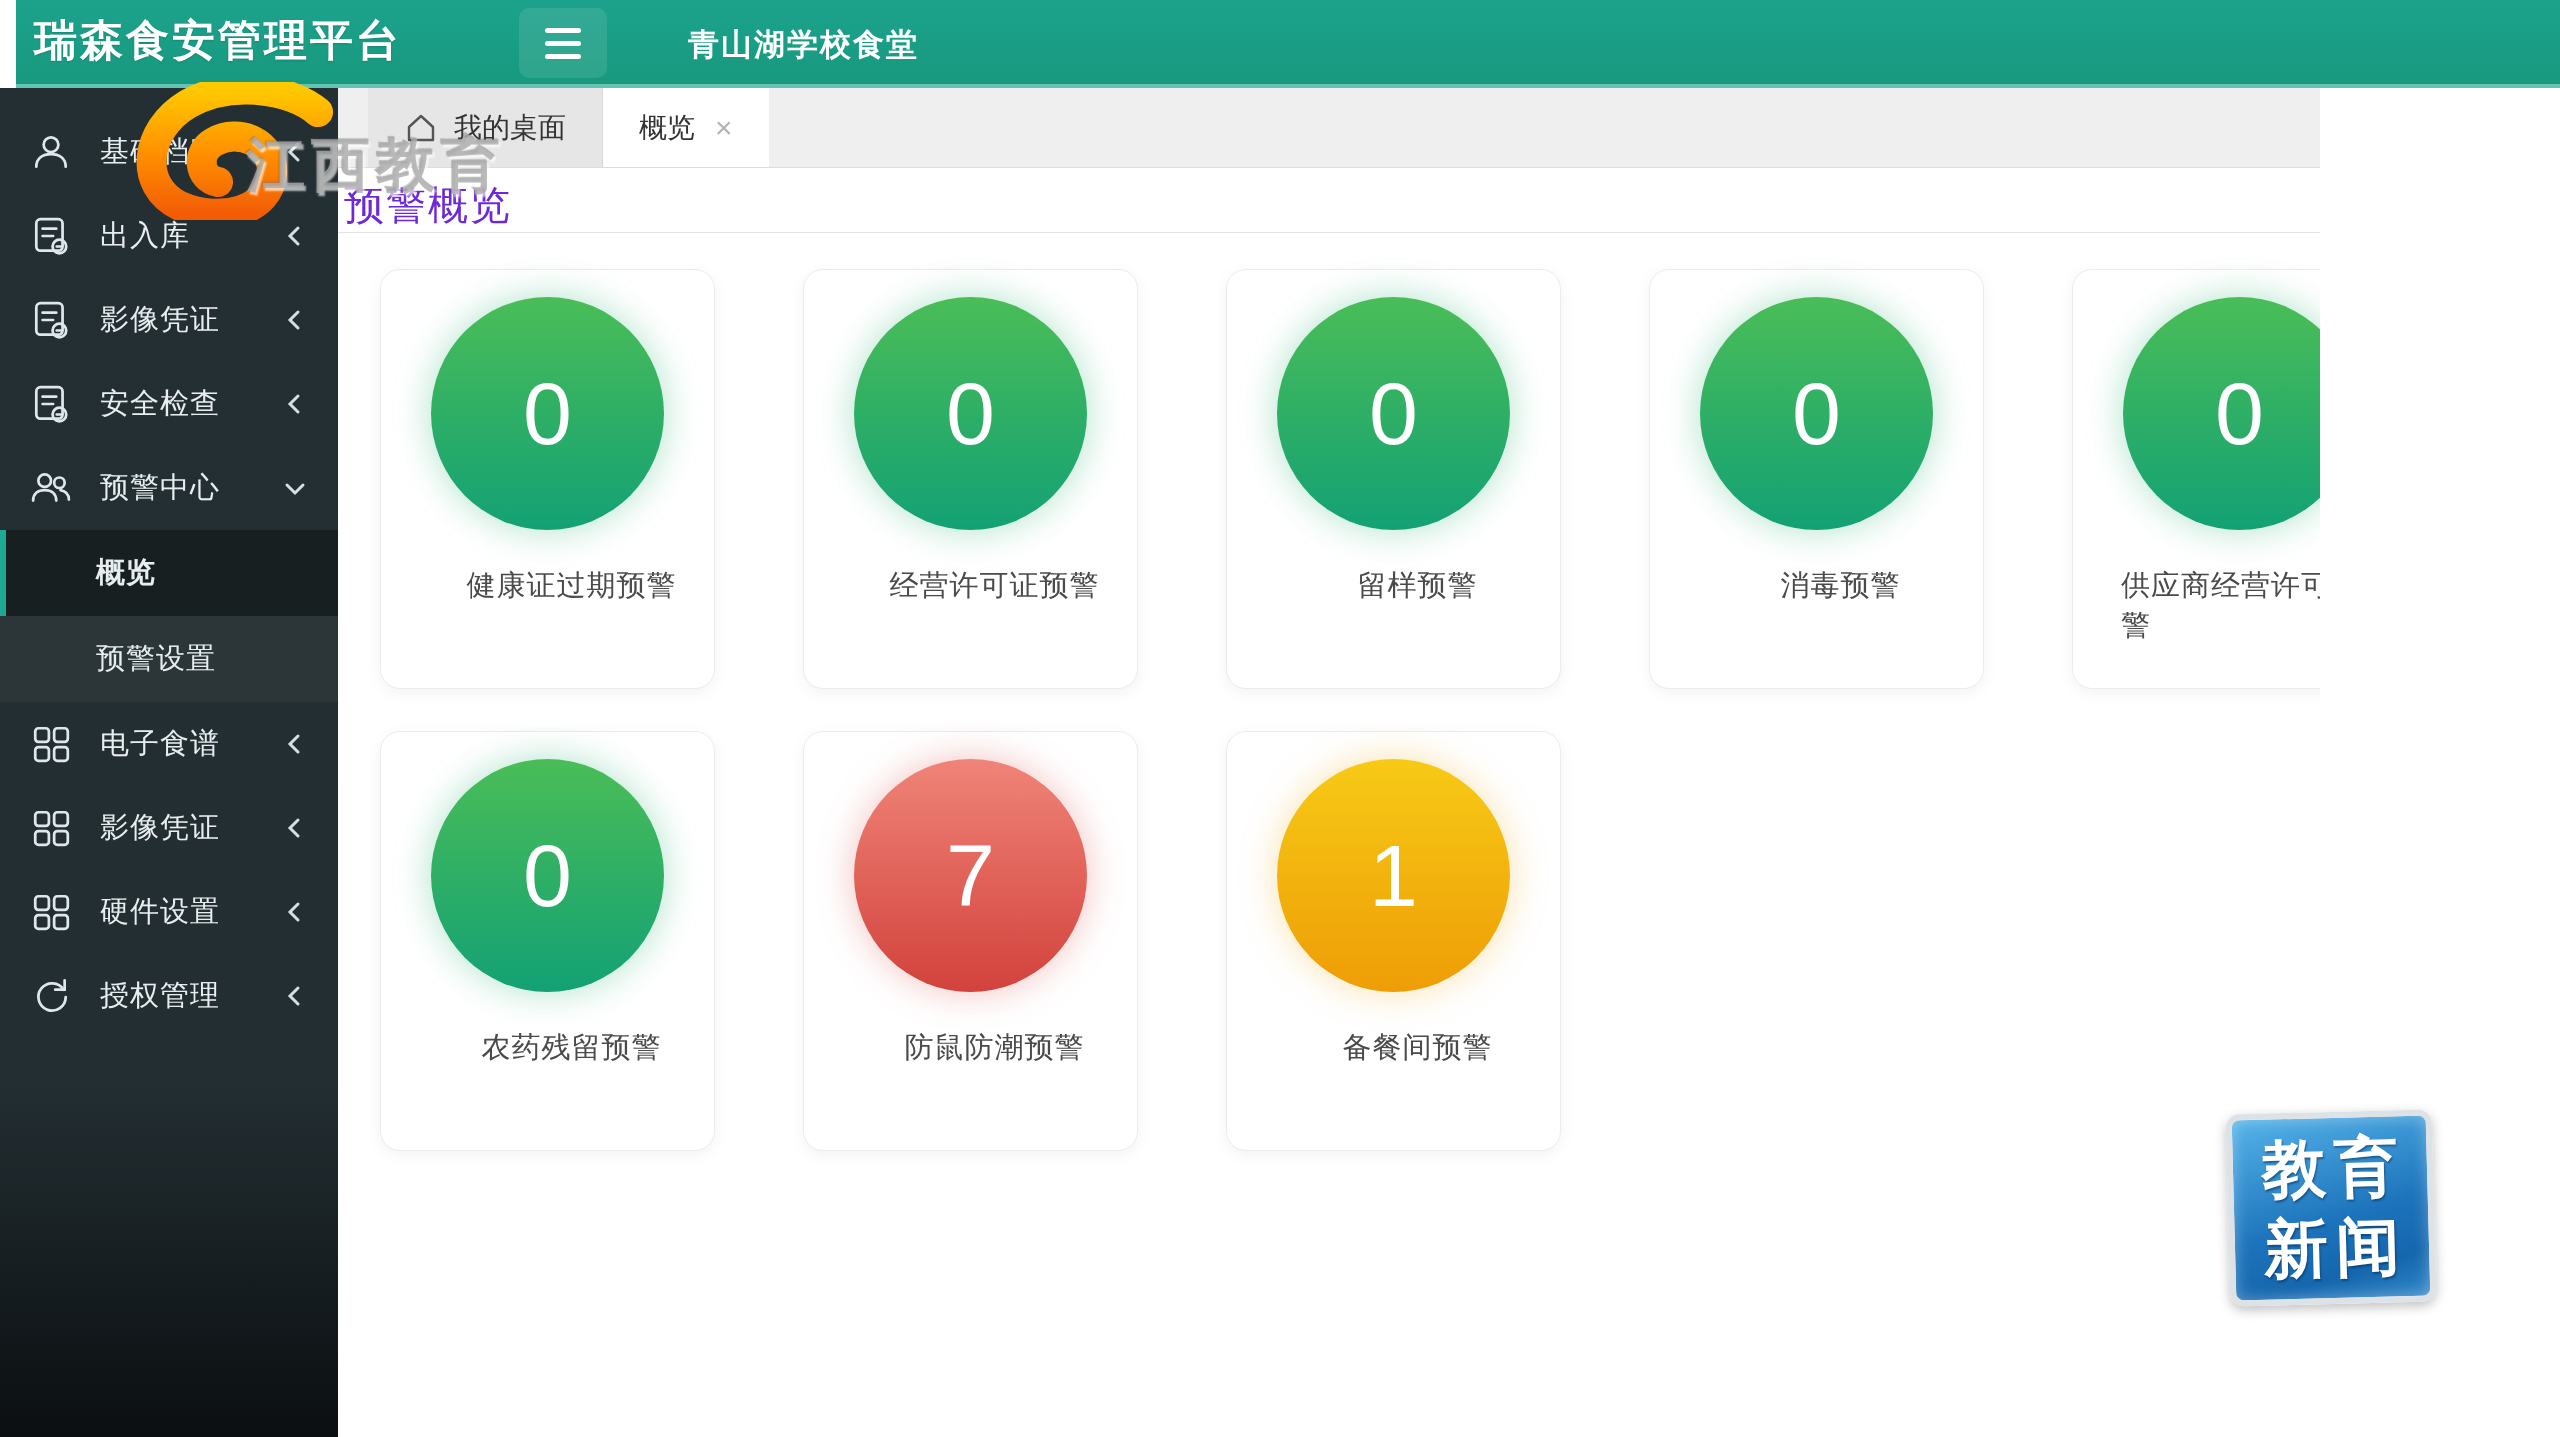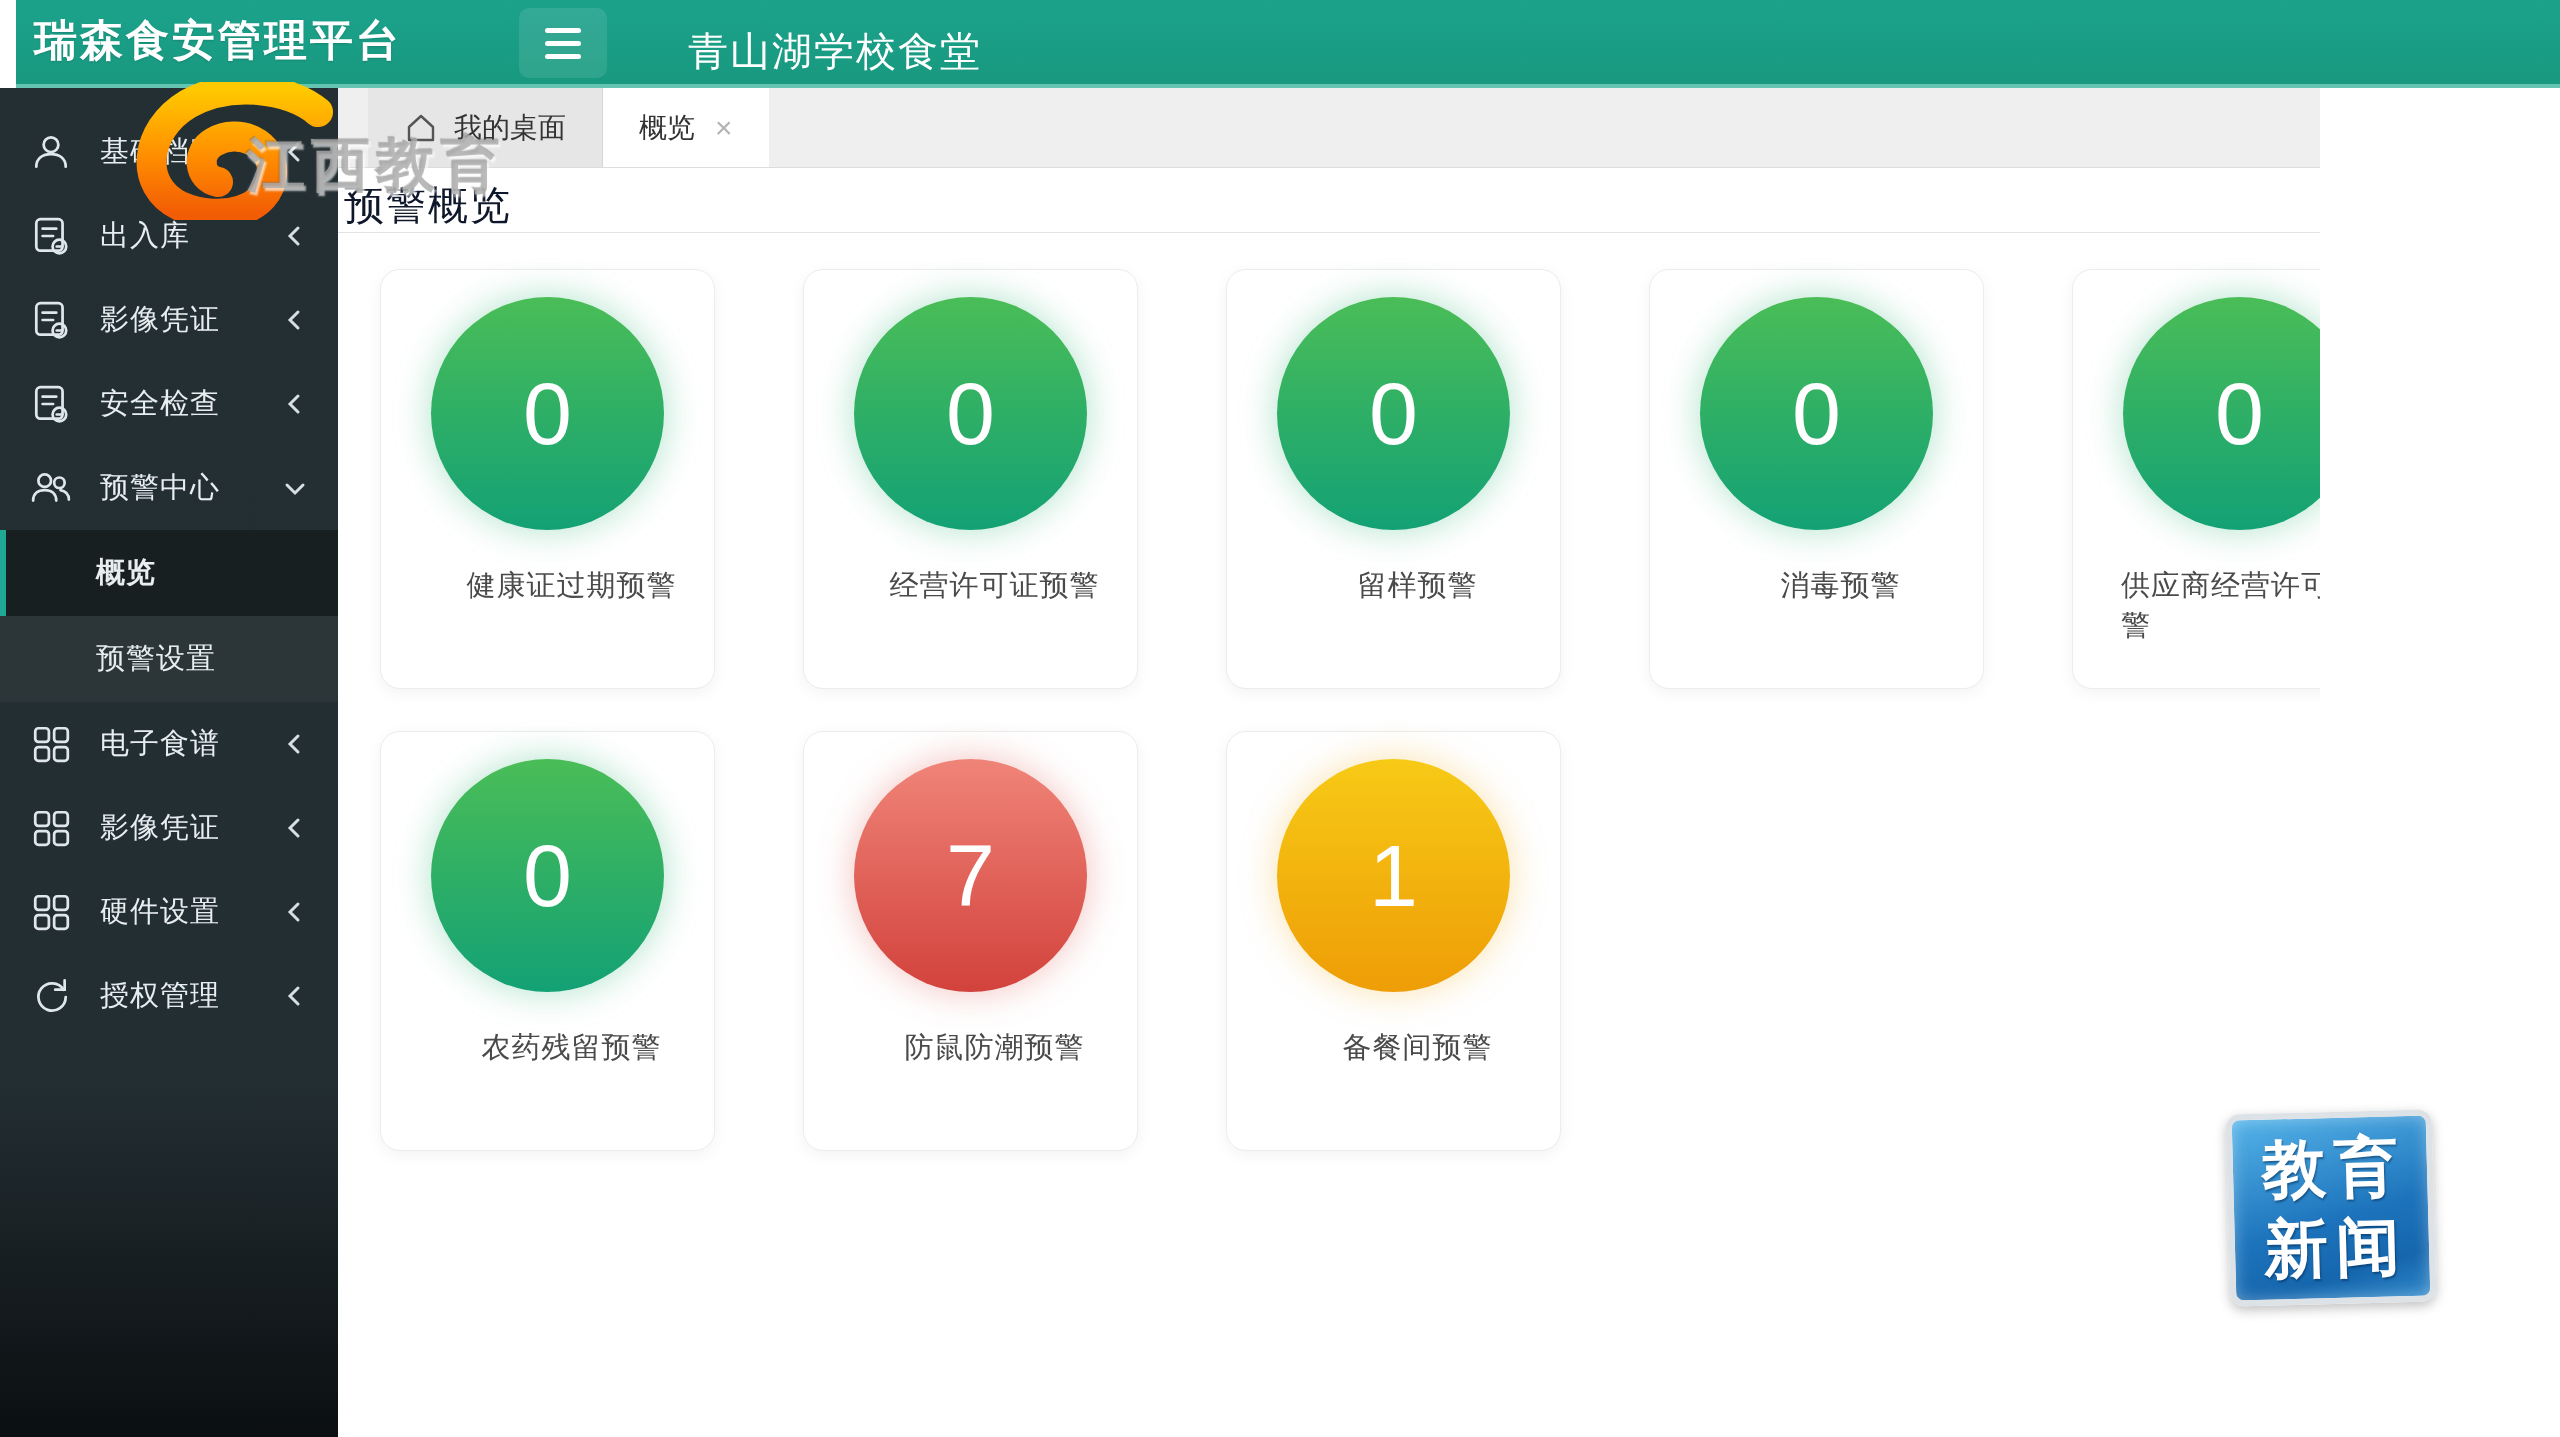--- a/index.html
+++ b/index.html
@@ -10,21 +10,21 @@
   .header{position:absolute;left:16px;top:0;width:2560px;height:88px;
           background:linear-gradient(180deg,#1ca28c 0%,#18997f 100%);
           border-bottom:4px solid #63c4b2;box-sizing:border-box;z-index:10;}
   .app-title{position:absolute;left:18px;top:12px;font-size:43px;font-weight:700;
              color:#ffffff;letter-spacing:3px;text-shadow:0 1px 2px rgba(0,0,0,.15);}
   .hamburger{position:absolute;left:503px;top:8px;width:88px;height:70px;
              background:rgba(255,255,255,.10);border-radius:10px;
              display:flex;flex-direction:column;justify-content:center;
              align-items:center;gap:8px;cursor:pointer;}
   .hamburger span{display:block;width:36px;height:5px;background:#ffffff;border-radius:3px;}
-  .location-name{position:absolute;left:672px;top:24px;font-size:40px;font-weight:400;
+  .location-name{position:absolute;left:672px;top:24px;font-size:31px;font-weight:700;
                  color:#ffffff;letter-spacing:2px;text-align:center;}
 
   
   .sidebar{position:absolute;left:0;top:88px;width:338px;height:1349px;
            background:linear-gradient(180deg,#27323694 0%,#242f33 0%,#232e32 74%,#0b0f11 100%);
            z-index:5;}
   .menu{padding-top:22px;}
   .menu-item{height:84px;display:flex;align-items:center;padding:0 30px;
              color:#e8eef0;cursor:pointer;}
   .mi-icon{width:42px;height:42px;margin-right:28px;flex:0 0 auto;}
@@ -45,21 +45,21 @@
   .tabstrip{height:80px;background:#efefef;border-bottom:1px solid #dddddd;
             display:flex;align-items:stretch;padding-left:30px;box-sizing:border-box;}
   .tab{display:flex;align-items:center;gap:16px;padding:0 36px;font-size:28px;
        color:#333;cursor:pointer;white-space:nowrap;}
   .tab.inactive{background:#e6e6e6;border-right:1px solid #d6d6d6;}
   .tab.active{background:#ffffff;}
   .tab-close{color:#b3b3b3;font-size:30px;line-height:1;margin-left:4px;cursor:pointer;}
   .home-icon svg{width:34px;height:34px;display:block;}
 
   .titlebar{height:64px;border-bottom:1px solid #e3e3e3;position:relative;}
-  .page-title{position:absolute;left:6px;top:10px;font-size:40px;color:#0f172a;
+  .page-title{position:absolute;left:6px;top:10px;font-size:40px;color:#6d28d9;
               font-weight:500;letter-spacing:2px;}
 
   
   .cards{display:flex;flex-wrap:wrap;column-gap:88px;row-gap:42px;
          padding:36px 0 0 42px;width:2600px;}
   .warning-card{width:335px;height:420px;background:#ffffff;border:1px solid #ececec;
         border-radius:20px;box-shadow:0 4px 16px rgba(0,0,0,.05);
         display:flex;flex-direction:column;align-items:center;box-sizing:border-box;
         cursor:pointer;}
   .circle{width:233px;height:233px;border-radius:50%;margin-top:27px;

